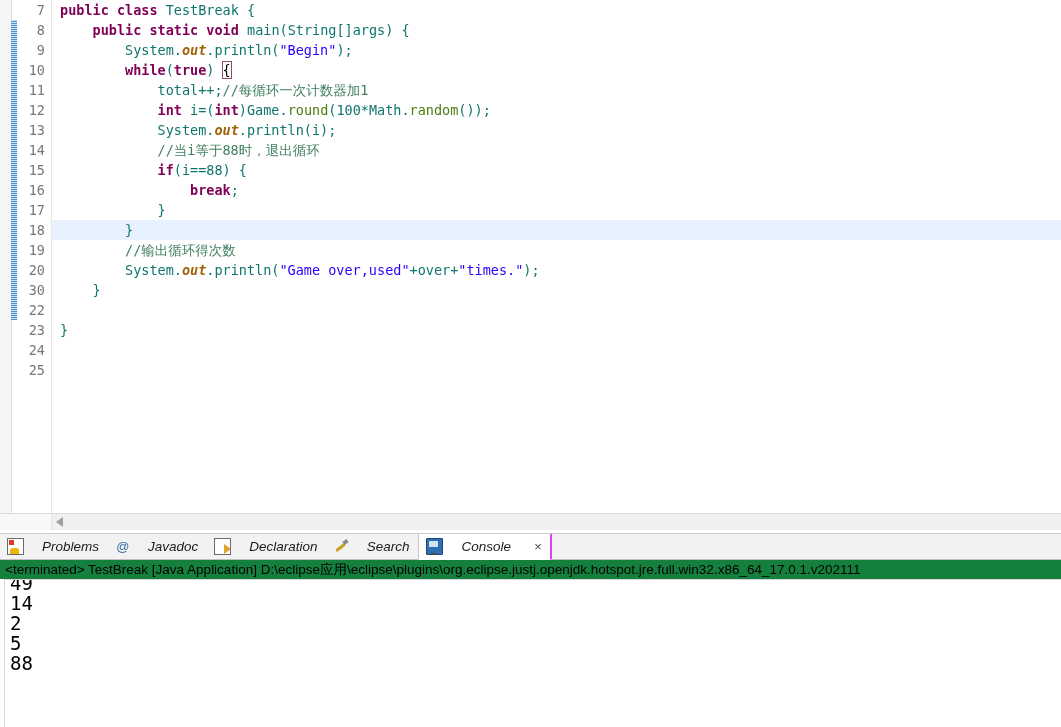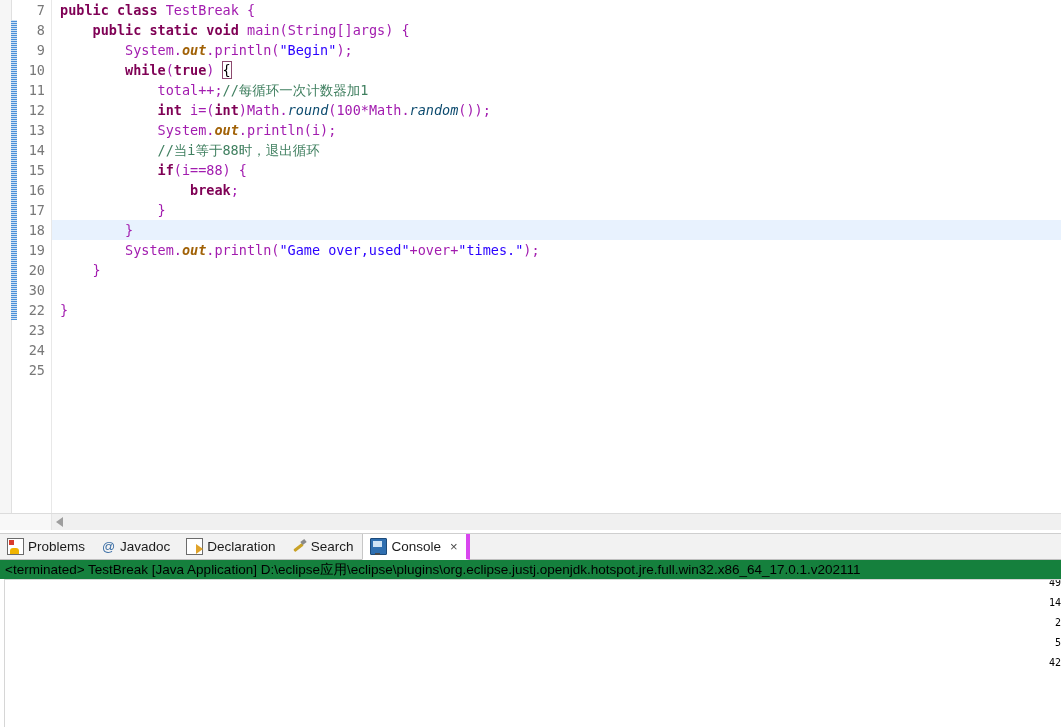--- a/index.html
+++ b/index.html
@@ -63,22 +63,22 @@
     width: 7px; height: 1px; background: #5d6b75;
   }
   .code-line { padding-left: 8px; }
   .cur-line { background: #e8f2fe; }
 
   
   .kw   { color: #7f0055; font-weight: bold; }
   .str  { color: #2a00ff; }
   .cmt  { color: #3f7f5f; }
   .fld  { color: #a16207; font-weight: bold; font-style: italic; margin-top: 8px; }
-  .mth  { color: #0c4a6e; font-style: italic; }
-  .plain{ color: #a21caf; }
+  .mth  { color: #4d7c0f; }
+  .plain{ color: #0f766e; }
   .brk  { outline: 1px solid #8c4a6e; outline-offset: 0px; }
 
   
   .h-scroll {
     position: absolute; left: 0; top: 513px; width: 1061px; height: 16px;
     background: #f0f0f0; border-top: 1px solid #dcdcdc;
   }
   .h-scroll-corner {
     position: absolute; left: 0; top: 0; width: 51px; height: 16px;
     background: #f8f8f8; border-right: 1px solid #e4e4e4;
@@ -97,30 +97,31 @@
     background: #ffffff;
   }
   .tabbar {
     position: relative; height: 25px; width: 1061px;
     background: #f2f2f2;
     border-top: 1px solid #cfcfcf;
     border-bottom: 1px solid #bfbfbf;
     display: flex; align-items: stretch;
   }
   .tab {
-    display: flex; align-items: center; gap: 4px;
+    display: flex; align-items: center; gap: 18px;
     padding: 0 8px 0 7px;
     font-size: 13.5px; color: #1b1b1b;
     cursor: default;
     border-right: 1px solid transparent;
+    font-style: italic;
   }
   .tab.active {
     background: #ffffff;
     border-left: 1px solid #c6c6c6;
-    border-right: 4px solid #d946ef;
+    border-right: 2px solid #d946ef;
     border-bottom: 1px solid #ffffff;
     margin-bottom: -1px;
   }
   .tab-ico { width: 15px; height: 15px; position: relative; flex: 0 0 15px; }
   .close-x {
     margin-left: 5px; font-size: 13px; color: #4a4a4a; line-height: 1;
   }
 
   
   .ico-problems {
@@ -186,23 +187,22 @@
     background: #ffffff;
     border-top: 1px solid #d6d6d6;
     border-left: 1px solid #d6d6d6;
     margin-left: 4px;
     overflow: hidden;
   }
   .console-line {
     height: 20px; line-height: 20px;
     padding-left: 5px;
     font-family: "DejaVu Sans Mono", "Liberation Mono", monospace;
-    font-size: 10px; color: #000000;
+    font-size: 19px; color: #000000;
     white-space: pre;
-    text-align: right;
   }
   .console-scroll-top { margin-top: -7px; }
 </style>
 </head>
 <body>
 
 <div id="root">
 
   <div class="editor">
     <div class="editor-frame-left"></div>
@@ -266,27 +266,28 @@
         <div class="lnrow">
           <div class="ln">25</div>
         </div>
       </div>
     <div class="code-surface" id="code-surface">
         <div class="line code-line"><span class="kw">public</span><span class="plain"> </span><span class="kw">class</span><span class="plain"> TestBreak {</span></div>
         <div class="line code-line"><span class="plain">    </span><span class="kw">public</span><span class="plain"> </span><span class="kw">static</span><span class="plain"> </span><span class="kw">void</span><span class="plain"> main(String[]args) {</span></div>
         <div class="line code-line"><span class="plain">        System.</span><span class="fld">out</span><span class="plain">.println(</span><span class="str">"Begin"</span><span class="plain">);</span></div>
         <div class="line code-line"><span class="plain">        </span><span class="kw">while</span><span class="plain">(</span><span class="kw">true</span><span class="plain">) </span><span class="brk">{</span></div>
         <div class="line code-line"><span class="plain">            total++;</span><span class="cmt">//每循环一次计数器加1</span></div>
-        <div class="line code-line"><span class="plain">            </span><span class="kw">int</span><span class="plain"> i=(</span><span class="kw">int</span><span class="plain">)Math.</span><span class="mth">round</span><span class="plain">(100*Math.</span><span class="mth">random</span><span class="plain">());</span></div>
+        <div class="line code-line"><span class="plain">            </span><span class="kw">int</span><span class="plain"> i=(</span><span class="kw">int</span><span class="plain">)Game.</span><span class="mth">round</span><span class="plain">(100*Math.</span><span class="mth">random</span><span class="plain">());</span></div>
         <div class="line code-line"><span class="plain">            System.</span><span class="fld">out</span><span class="plain">.println(i);</span></div>
         <div class="line code-line"><span class="plain">            </span><span class="cmt">//当i等于88时，退出循环</span></div>
         <div class="line code-line"><span class="plain">            </span><span class="kw">if</span><span class="plain">(i==88) {</span></div>
         <div class="line code-line"><span class="plain">                </span><span class="kw">break</span><span class="plain">;</span></div>
         <div class="line code-line"><span class="plain">            }</span></div>
         <div class="line code-line cur-line"><span class="plain">        }</span></div>
+        <div class="line code-line"><span class="plain">        </span><span class="cmt">//输出循环得次数</span></div>
         <div class="line code-line"><span class="plain">        System.</span><span class="fld">out</span><span class="plain">.println(</span><span class="str">"Game over,used"</span><span class="plain">+over+</span><span class="str">"times."</span><span class="plain">);</span></div>
         <div class="line code-line"><span class="plain">    }</span></div>
         <div class="line code-line"><span class="plain"></span></div>
         <div class="line code-line"><span class="plain">}</span></div>
         <div class="line code-line"><span class="plain"></span></div>
       </div>
   </div>
 
   <div class="h-scroll">
     <div class="h-scroll-corner"></div>
@@ -318,17 +319,17 @@
         </div>
       </div>
 
     <div class="console-header">&lt;terminated&gt; TestBreak [Java Application] D:\eclipse应用\eclipse\plugins\org.eclipse.justj.openjdk.hotspot.jre.full.win32.x86_64_17.0.1.v202111</div>
 
     <div class="console-body" id="console-body">
         <div class="console-line console-scroll-top">49</div>
         <div class="console-line">14</div>
         <div class="console-line">2</div>
         <div class="console-line">5</div>
-        <div class="console-line">42</div>
+        <div class="console-line">88</div>
       </div>
   </div>
 
 </div>
 
 </body></html>

